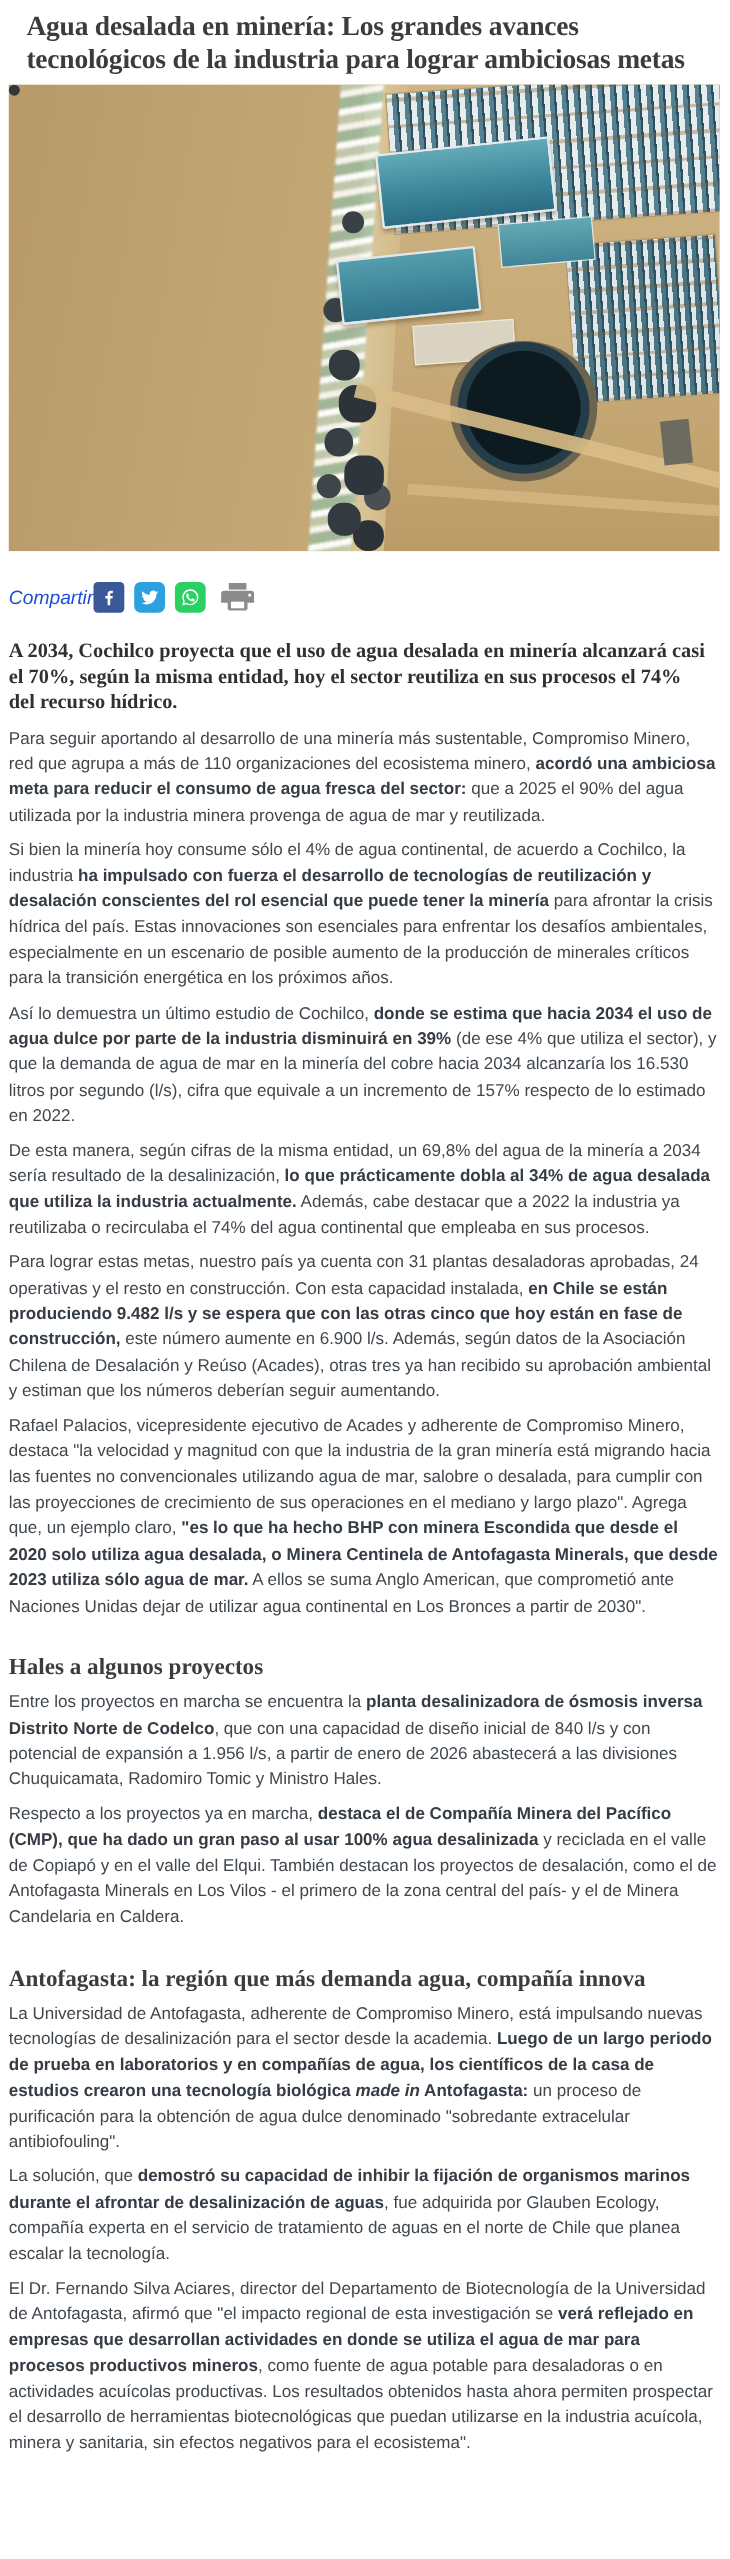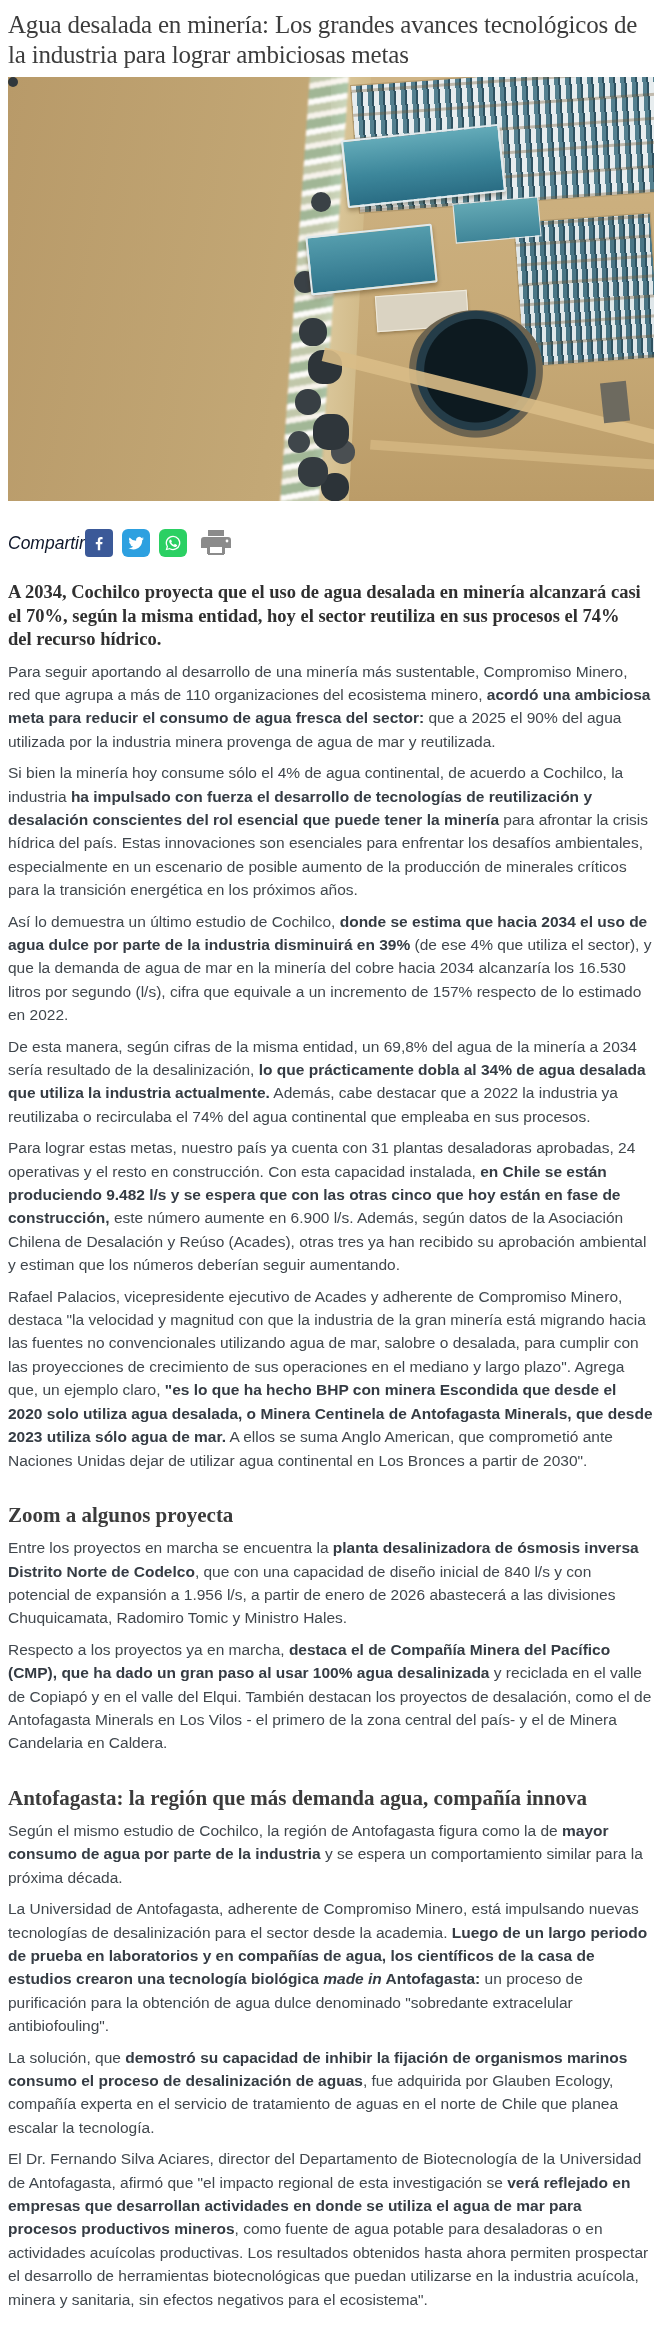--- a/index.html
+++ b/index.html
@@ -1,25 +1,25 @@
 <!DOCTYPE html>
 <html><head>
 <meta charset="utf-8">
 <style>
   html,body { margin:0; padding:0; background:#ffffff; }
   body { width:664px; font-family:"Liberation Sans", sans-serif; color:#40474d; }
   .wrap { padding:6px 10px 34px 8px; }
 
   h1.title {
     font-family:"Liberation Serif", serif;
-    font-weight:400;
+    font-weight:700;
     font-size:25px;
     line-height:1.18;
     color:#3c3c3c;
-    margin:4px 0 8px 0;
+    margin:4px 0 8px 16px;
     letter-spacing:-0.2px;
   }
 
   
   .hero { position:relative; width:646px; height:424px; overflow:hidden; margin-top:4px; background:#c3a876; }
   .hero * { position:absolute; }
   .sand { inset:0; background:linear-gradient(100deg,#b89a69 0%,#c3a876 45%,#ccb17e 72%,#bfa06c 100%); }
   .flat-dirt { left:50%; top:0; width:50%; height:100%; background:linear-gradient(180deg,#cfb485 0%,#c7aa77 60%,#bb9c68 100%); }
   .ocean { inset:0;
     background:linear-gradient(96deg,
@@ -61,21 +61,21 @@
   .bldg-white { left:57%; top:51%; width:14%; height:8%; transform:rotate(-4deg);
     background:#dad3c2; border:1px solid #efe9da; box-shadow:0 2px 3px rgba(60,40,10,.3); }
   .pond { left:61.5%; top:55%; width:142px; height:132px; border-radius:50%;
     background:radial-gradient(circle at 50% 46%, #0d1a20 0 51%, #243c48 52% 59%, #6d6450 60% 66%, rgba(0,0,0,0) 67%); }
   .road1 { left:48%; top:74%; width:56%; height:14px; transform:rotate(14deg); background:#d9bd87; opacity:.9; }
   .road2 { left:56%; top:88%; width:46%; height:10px; transform:rotate(4deg); background:#d4b681; opacity:.85; }
   .crane { left:92%; top:72%; width:26px; height:40px; background:#6d6a5f; transform:rotate(-6deg); }
 
   
   .share-row { display:flex; align-items:center; margin-top:27px; }
-  .share-label { font-style:italic; font-size:17.5px; color:#0f172a; }
+  .share-label { font-style:italic; font-size:17.5px; color:#1d4ed8; }
   .share-btn { width:28px; height:28px; border-radius:4px; display:flex; align-items:center; justify-content:center;
     margin-right:9px; cursor:pointer; border:none; padding:0; }
   .share-btn.rounded { border-radius:6px; }
   .share-btn.plain { background:transparent !important; width:36px; height:30px; margin-left:2px; }
   .share-btn svg { display:block; }
 
   
   .lead {
     font-family:"Liberation Serif", serif; font-weight:700;
     font-size:18.5px; line-height:23.5px; color:#303030; margin:23px 12px 0 0;
@@ -154,23 +154,22 @@
 
   <p class="lead">A 2034, Cochilco proyecta que el uso de agua desalada en minería alcanzará casi el 70%, según la misma entidad, hoy el sector reutiliza en sus procesos el 74% del recurso hídrico.</p>
 
   <div class="article-body">
       <p>Para seguir aportando al desarrollo de una minería más sustentable, Compromiso Minero, red que agrupa a más de 110 organizaciones del ecosistema minero, <b>acordó una ambiciosa meta para reducir el consumo de agua fresca del sector:</b> que a 2025 el 90% del agua utilizada por la industria minera provenga de agua de mar y reutilizada.</p>
       <p>Si bien la minería hoy consume sólo el 4% de agua continental, de acuerdo a Cochilco,  la industria <b>ha impulsado con fuerza el desarrollo de tecnologías de reutilización y desalación conscientes del rol esencial que puede tener la minería</b> para afrontar la crisis hídrica del país. Estas innovaciones son esenciales para enfrentar los desafíos ambientales, especialmente en un escenario de posible aumento de la producción de minerales críticos para la transición energética en los próximos años.</p>
       <p>Así lo demuestra un último estudio de Cochilco, <b>donde se estima que hacia 2034 el uso de agua dulce por parte de la industria disminuirá en 39%</b> (de ese 4% que utiliza el sector), y que la demanda de agua de mar en la minería del cobre hacia 2034 alcanzaría los 16.530 litros por segundo (l/s), cifra que equivale a un incremento de 157% respecto de lo estimado en 2022.</p>
       <p>De esta manera, según cifras de la misma entidad, un 69,8% del agua de la minería a 2034 sería resultado de la desalinización, <b>lo que prácticamente dobla al 34% de agua desalada que utiliza la industria actualmente.</b> Además, cabe destacar que a 2022 la industria ya reutilizaba o recirculaba el 74% del agua continental que empleaba en sus procesos.</p>
       <p>Para lograr estas metas, nuestro país ya cuenta con 31 plantas desaladoras aprobadas, 24 operativas y el resto en construcción. Con esta capacidad instalada, <b>en Chile se están produciendo 9.482 l/s y se espera que con las otras cinco que hoy están en fase de construcción,</b> este número aumente en 6.900 l/s. Además, según datos de la Asociación Chilena de Desalación y Reúso (Acades), otras tres ya han recibido su aprobación ambiental y estiman que los números deberían seguir aumentando.</p>
       <p>Rafael Palacios, vicepresidente ejecutivo de Acades y adherente de Compromiso Minero, destaca "la velocidad y magnitud con que la industria de la gran minería está migrando hacia las fuentes no convencionales utilizando agua de mar, salobre o desalada, para cumplir con las proyecciones de crecimiento de sus operaciones en el mediano y largo plazo". Agrega que, un ejemplo claro, <b>"es lo que ha hecho BHP con minera Escondida que desde el 2020 solo utiliza agua desalada, o Minera Centinela de Antofagasta Minerals, que desde 2023 utiliza sólo agua de mar.</b> A ellos se suma Anglo American, que comprometió ante Naciones Unidas dejar de utilizar agua continental en Los Bronces a partir de 2030".</p>
-      <h2>Zoom a algunos proyecta</h2>
+      <h2>Hales a algunos proyectos</h2>
       <p>Entre los proyectos en marcha se encuentra la <b>planta desalinizadora de ósmosis inversa Distrito Norte de Codelco</b>, que con una capacidad de diseño inicial de 840 l/s y con potencial de expansión a 1.956 l/s, a partir de enero de 2026 abastecerá a las divisiones Chuquicamata, Radomiro Tomic y Ministro Hales.</p>
       <p>Respecto a los proyectos ya en marcha, <b>destaca el de Compañía Minera del Pacífico (CMP), que ha dado un gran paso al usar 100% agua desalinizada</b> y reciclada en el valle de Copiapó y en el valle del Elqui. También destacan los proyectos de desalación, como el de Antofagasta Minerals en Los Vilos - el primero de la zona central del país- y el de Minera Candelaria en Caldera.</p>
       <h2>Antofagasta: la región que más demanda agua, compañía innova</h2>
-      <p>Según el mismo estudio de Cochilco, la región de Antofagasta figura como la de <b>mayor consumo de agua por parte de la industria</b> y se espera un comportamiento similar para la próxima década.</p>
       <p>La Universidad de Antofagasta, adherente de Compromiso Minero, está impulsando nuevas tecnologías de desalinización para el sector desde la academia. <b>Luego de un largo periodo de prueba en laboratorios y en compañías de agua, los científicos de la casa de estudios crearon una tecnología biológica </b><b><i>made in</i></b><b> Antofagasta:</b> un proceso de purificación para la obtención de agua dulce denominado "sobredante extracelular antibiofouling".</p>
-      <p>La solución, que <b>demostró su capacidad de inhibir la fijación de organismos marinos consumo el proceso de desalinización de aguas</b>, fue adquirida por Glauben Ecology, compañía experta en el servicio de tratamiento de aguas en el norte de Chile que planea escalar la tecnología.</p>
+      <p>La solución, que <b>demostró su capacidad de inhibir la fijación de organismos marinos durante el afrontar de desalinización de aguas</b>, fue adquirida por Glauben Ecology, compañía experta en el servicio de tratamiento de aguas en el norte de Chile que planea escalar la tecnología.</p>
       <p>El Dr. Fernando Silva Aciares, director del Departamento de Biotecnología de la Universidad de Antofagasta, afirmó que "el impacto regional de esta investigación se <b>verá reflejado en empresas que desarrollan actividades en donde se utiliza el agua de mar para procesos productivos mineros</b>, como fuente de agua potable para desaladoras o en actividades acuícolas productivas. Los resultados obtenidos hasta ahora permiten prospectar el desarrollo de herramientas biotecnológicas que puedan utilizarse en la industria acuícola, minera y sanitaria, sin efectos negativos para el ecosistema".</p>
     </div>
 
 </div>
 
 </body></html>

